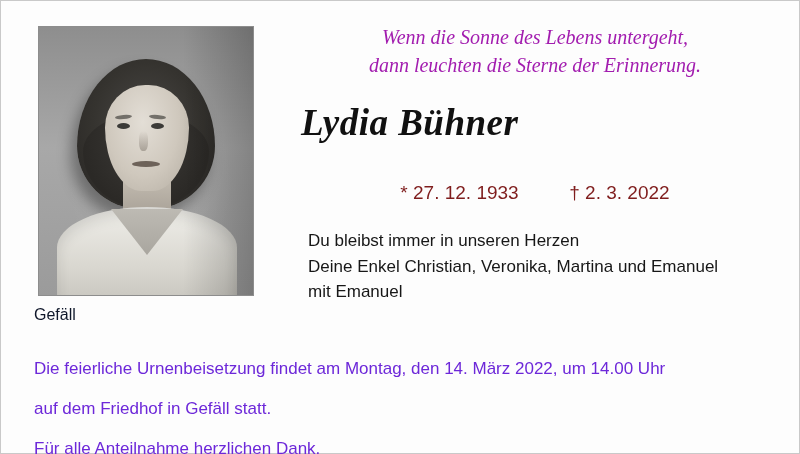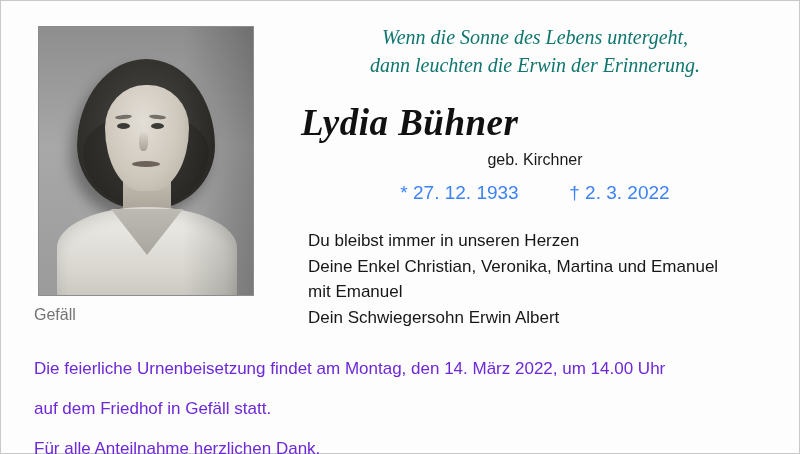--- a/index.html
+++ b/index.html
@@ -149,33 +149,33 @@
     height: 268px;
     background: linear-gradient(90deg, rgba(0,0,0,0.0), rgba(0,0,0,0.22));
     z-index: 4;
   }
   
   .place {
     position: absolute;
     left: 33px;
     top: 305px;
     font-size: 16px;
-    color: #737373;
+    color: #0f172a;
   }
   .verse {
     position: absolute;
     left: 300px;
     right: 30px;
     top: 22px;
     text-align: center;
     font-family: "Liberation Serif", serif;
     font-style: italic;
     font-size: 20px;
     line-height: 1.42;
-    color: #0f766e;
+    color: #a21caf;
   }
   .name {
     position: absolute;
     left: 300px;
     right: 30px;
     top: 100px;
     font-family: "Liberation Serif", serif;
     font-style: italic;
     font-weight: bold;
     font-size: 37px;
@@ -191,21 +191,21 @@
     font-size: 16px;
     color: #1a1a1a;
   }
   .dates {
     position: absolute;
     left: 300px;
     right: 30px;
     top: 181px;
     text-align: center;
     font-size: 19px;
-    color: #3b82f6;
+    color: #7f1d1d;
   }
   .dates .gap { display: inline-block; width: 40px; }
   .survivors {
     position: absolute;
     left: 307px;
     right: 28px;
     top: 227px;
     font-size: 17px;
     line-height: 1.5;
     color: #171717;
@@ -240,38 +240,36 @@
       <div class="p-body"></div>
       <div class="p-collar"></div>
       <div class="p-shadow"></div>
     </div>
   </div>
 
   <div class="place">Gefäll</div>
 
   <div class="verse">
     <div>Wenn die Sonne des Lebens untergeht,</div>
-    <div>dann leuchten die Erwin der Erinnerung.</div>
+    <div>dann leuchten die Sterne der Erinnerung.</div>
   </div>
 
   <div class="name">Lydia Bühner</div>
 
-  <div class="maiden">geb. Kirchner</div>
 
   <div class="dates">
     <span>* 27. 12. 1933</span>
     <span class="gap"></span>
     <span>† 2. 3. 2022</span>
   </div>
 
   <div class="survivors">
     <div>Du bleibst immer in unseren Herzen</div>
     <div>Deine Enkel Christian, Veronika, Martina und Emanuel</div>
     <div>mit Emanuel</div>
-    <div>Dein Schwiegersohn Erwin Albert</div>
   </div>
 
   <div class="funeral">
     <div>Die feierliche Urnenbeisetzung findet am Montag, den 14. März 2022, um 14.00 Uhr</div>
     <div>auf dem Friedhof in Gefäll statt.</div>
     <div>Für alle Anteilnahme herzlichen Dank.</div>
   </div>
 
 </div>
 

